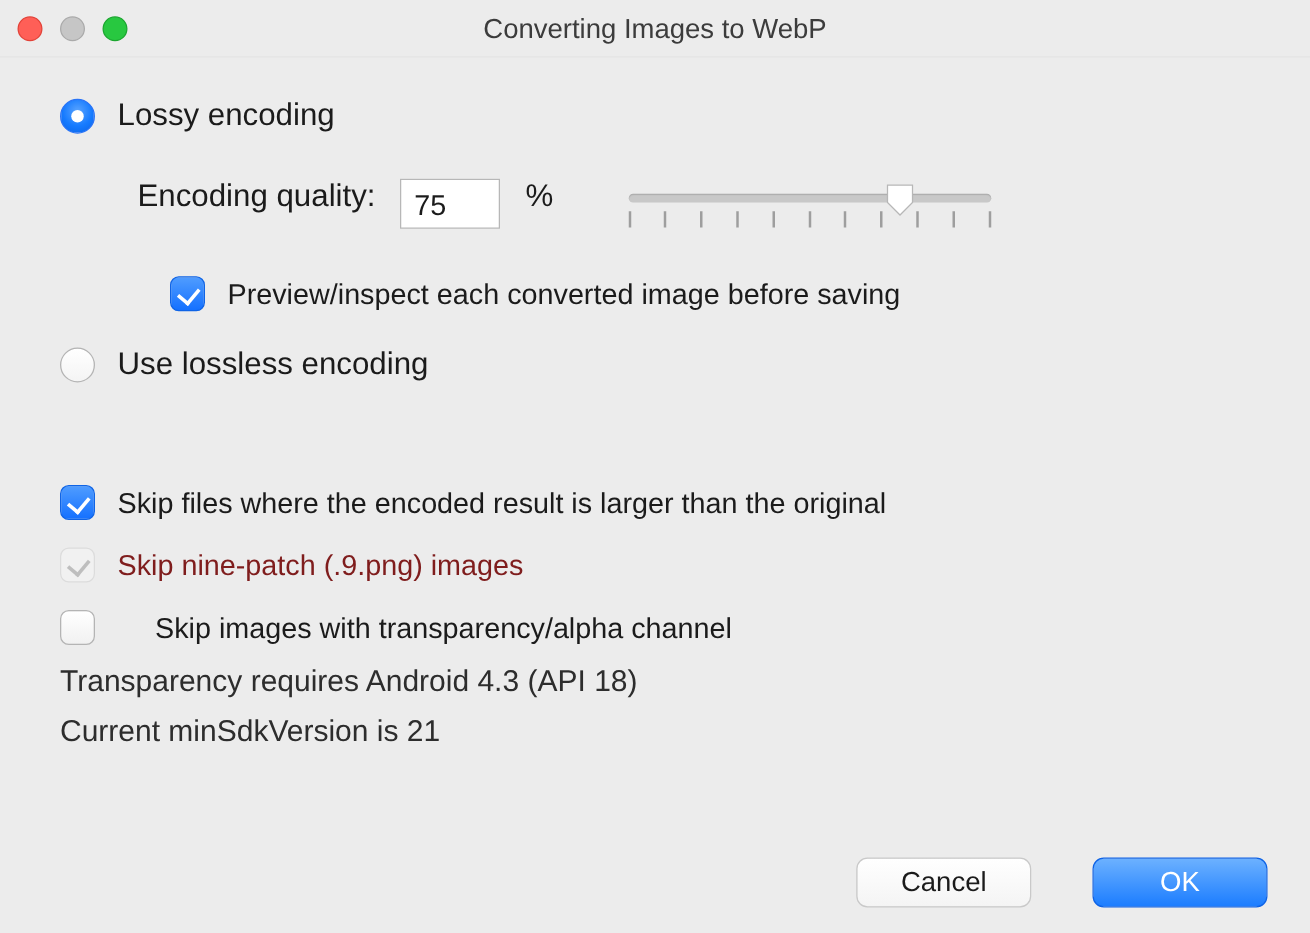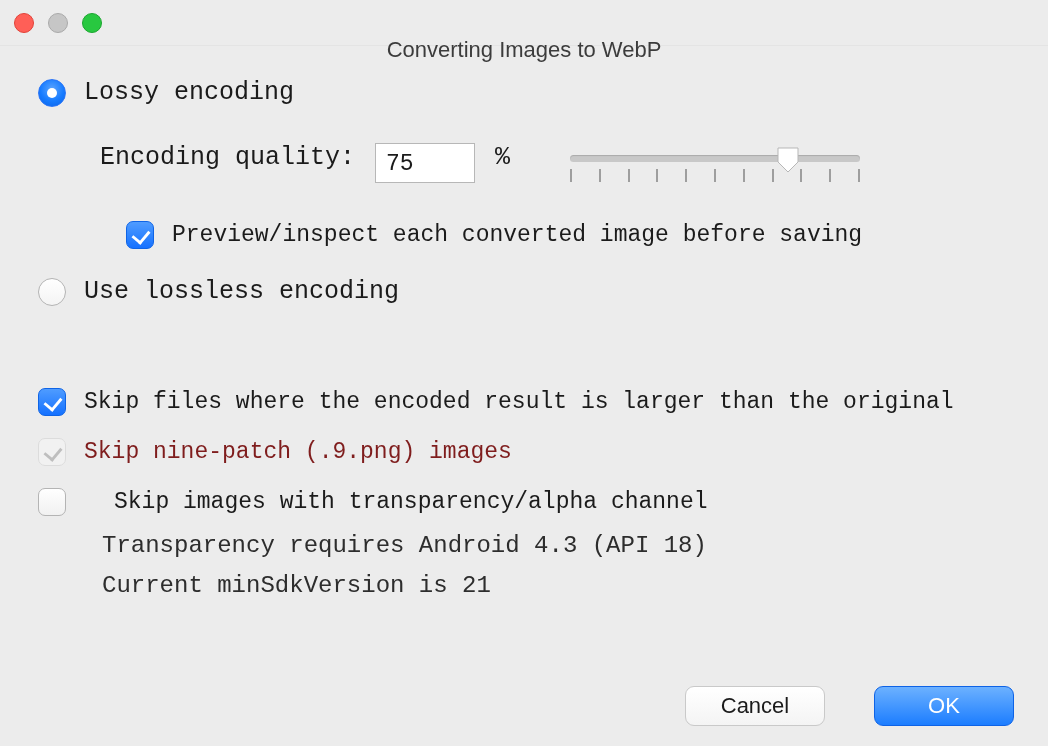--- a/index.html
+++ b/index.html
@@ -41,29 +41,27 @@
   .title {
     position: absolute;
     left: 0; right: 0; top: 0;
     height: 46px;
     display: flex;
     align-items: center;
     justify-content: center;
     font-size: 22px;
     color: #3c3c3c;
     pointer-events: none;
-    margin-top: 27px;
   }
 
   
   .content {
     position: absolute;
-    left: 38px; right: 38px;
+    left: 48px; right: 38px;
     top: 70px;
-    font-family: Liberation Mono, monospace;
   }
 
   
   .radio-row {
     display: flex;
     align-items: center;
     gap: 18px;
     margin-bottom: 24px;
   }
   .radio-row.lossy   { margin-top: 8px; }
@@ -97,21 +95,21 @@
   .quality-row{
     display:flex;
     align-items:flex-start;
     gap:20px;
     margin-left: 62px;
     margin-top: 36px;
     margin-bottom: 30px;
   }
   .quality-label{ font-size:25px; }
   .quality-input{
-    width:100px; height:40px;
+    width:80px; height:40px;
     border:1px solid #b7b7b7;
     background:#fff;
     font-size:23px;
     text-align:left;
     padding:2px 10px;
     line-height:36px;
   }
   .pct{ font-size:25px; }
 
   
@@ -189,21 +187,20 @@
     background:#f6f6f6;
     border-color:#cfcfcf;
   }
   .checkbox.disabled.checked::after{
     border-color:#9a9a9a;
   }
   .check-label{ font-size:23px; line-height:32px; }
   .check-label.disabled{ color:#7f1d1d; }
 
   .helper{
-    margin-left: 64px;
     font-size:24px;
     color:#2d2d2d;
     line-height:40px;
   }
 
   
   .footer{
     position:absolute;
     right:34px;
     bottom:20px;

